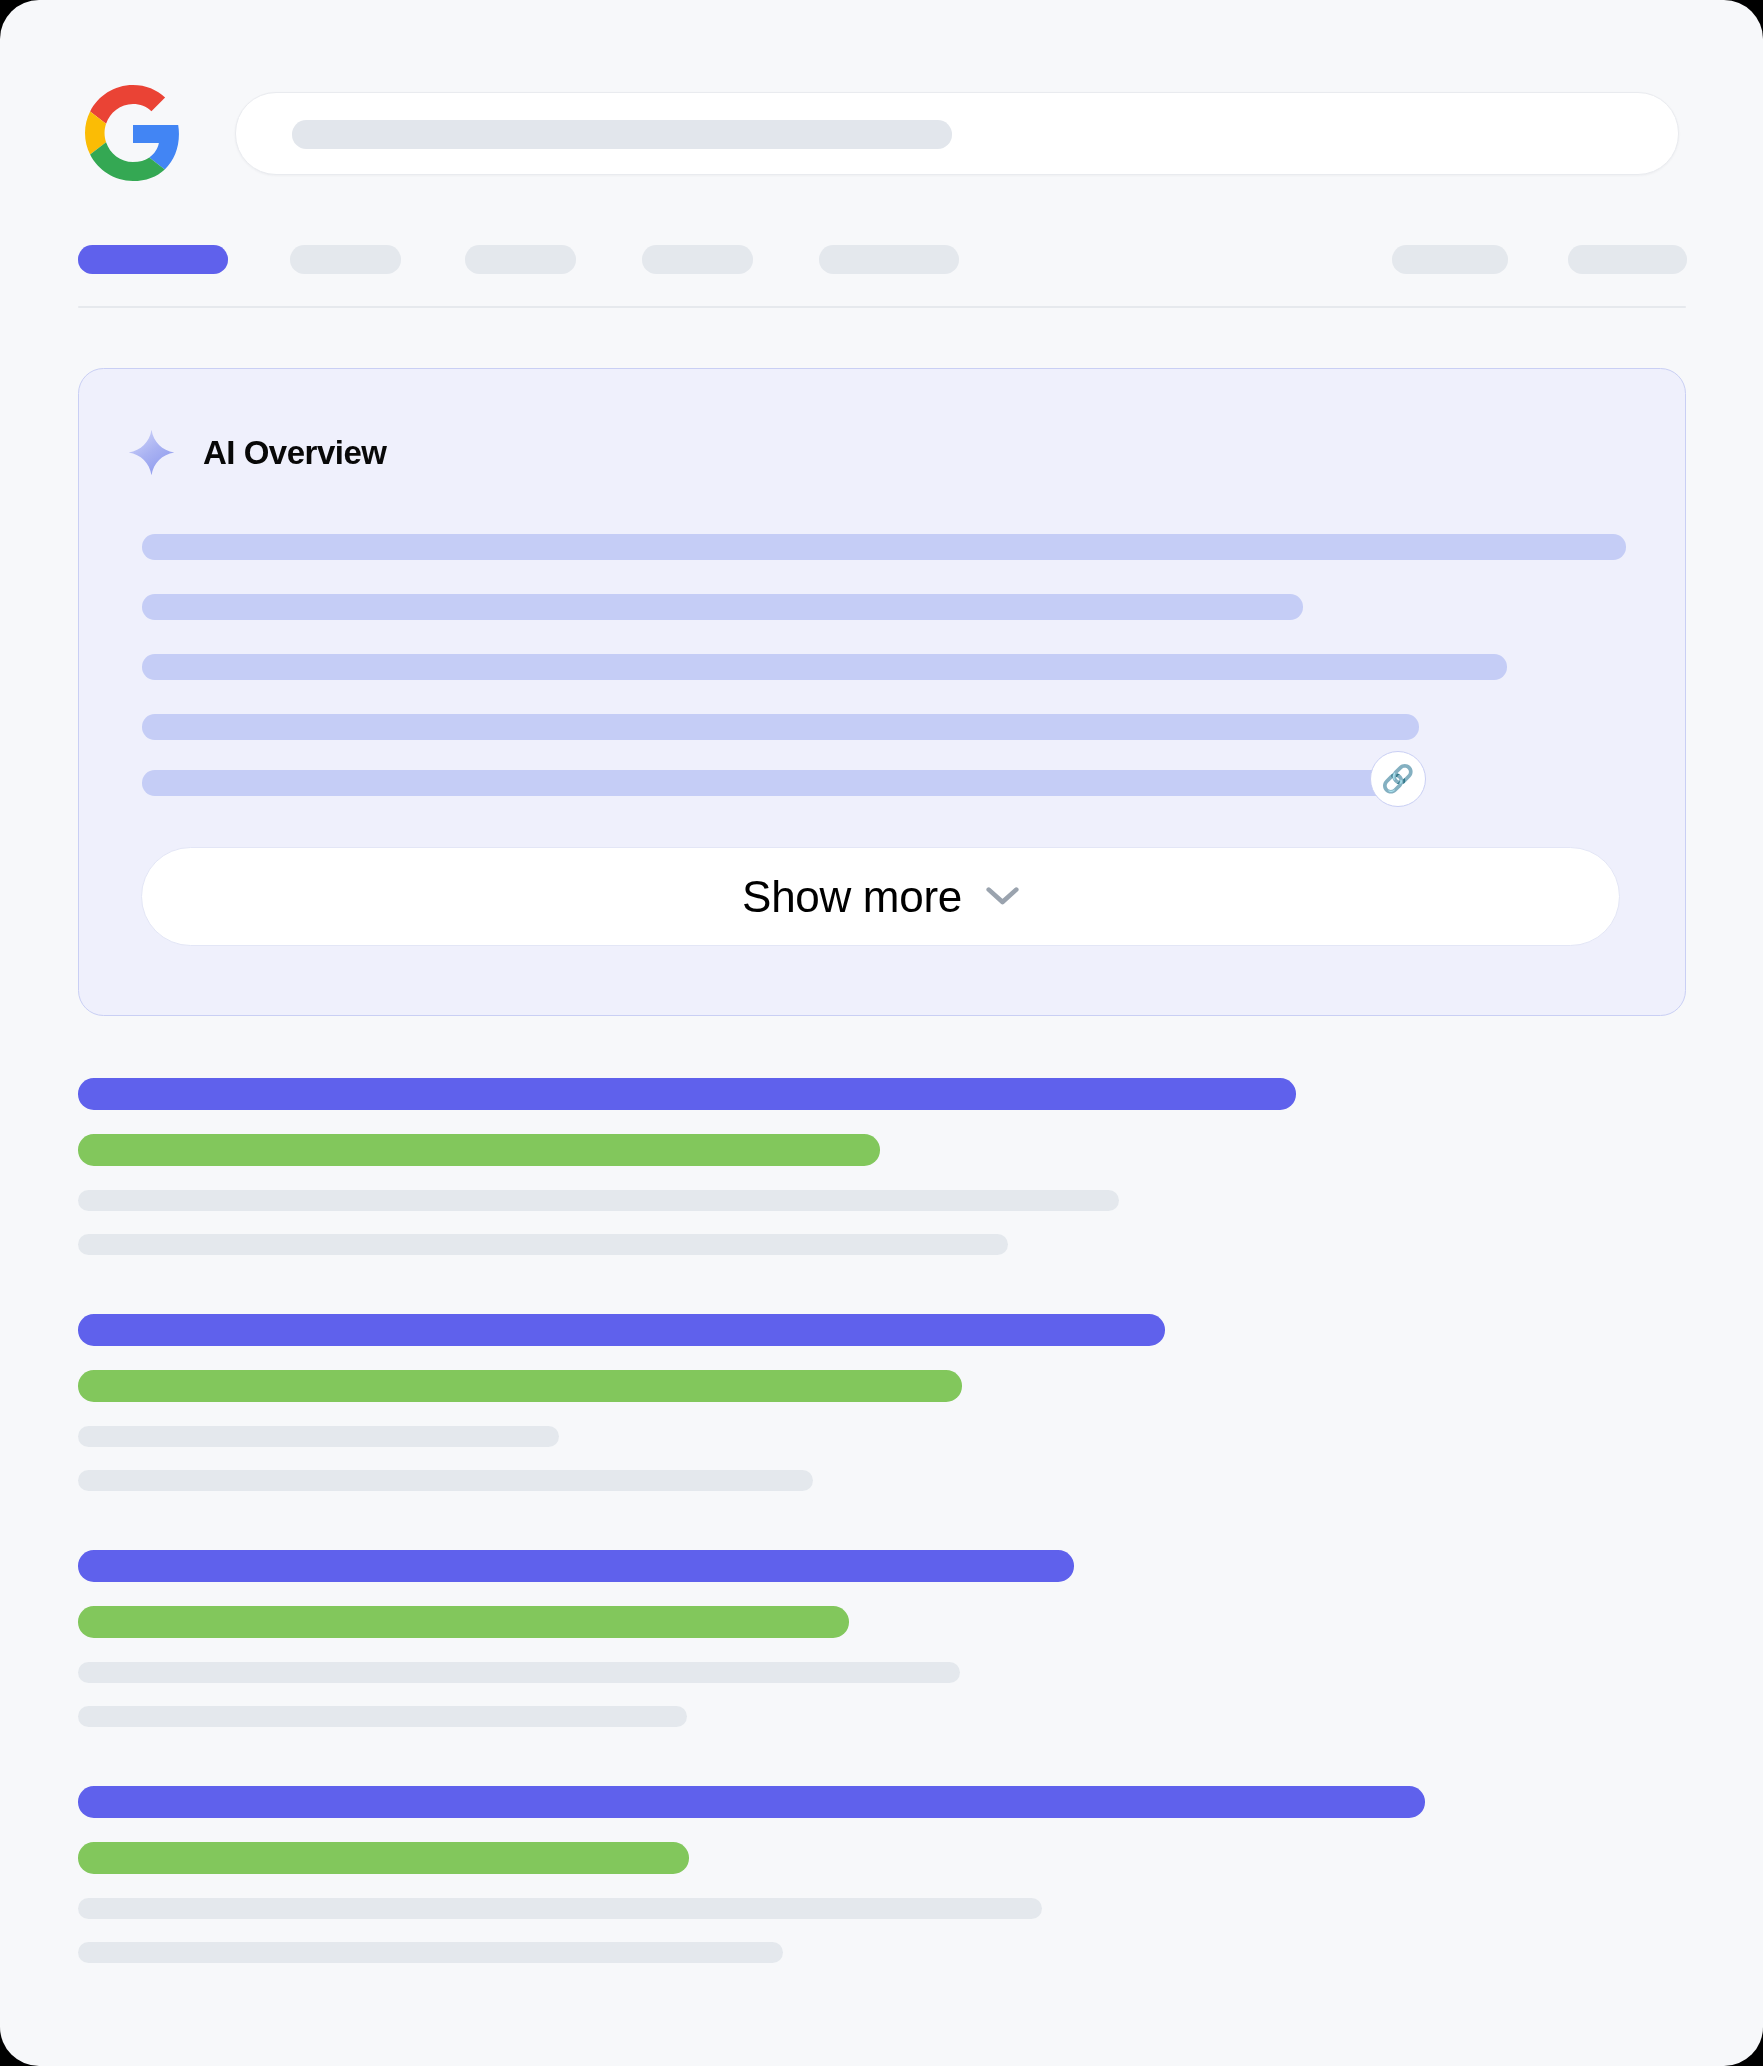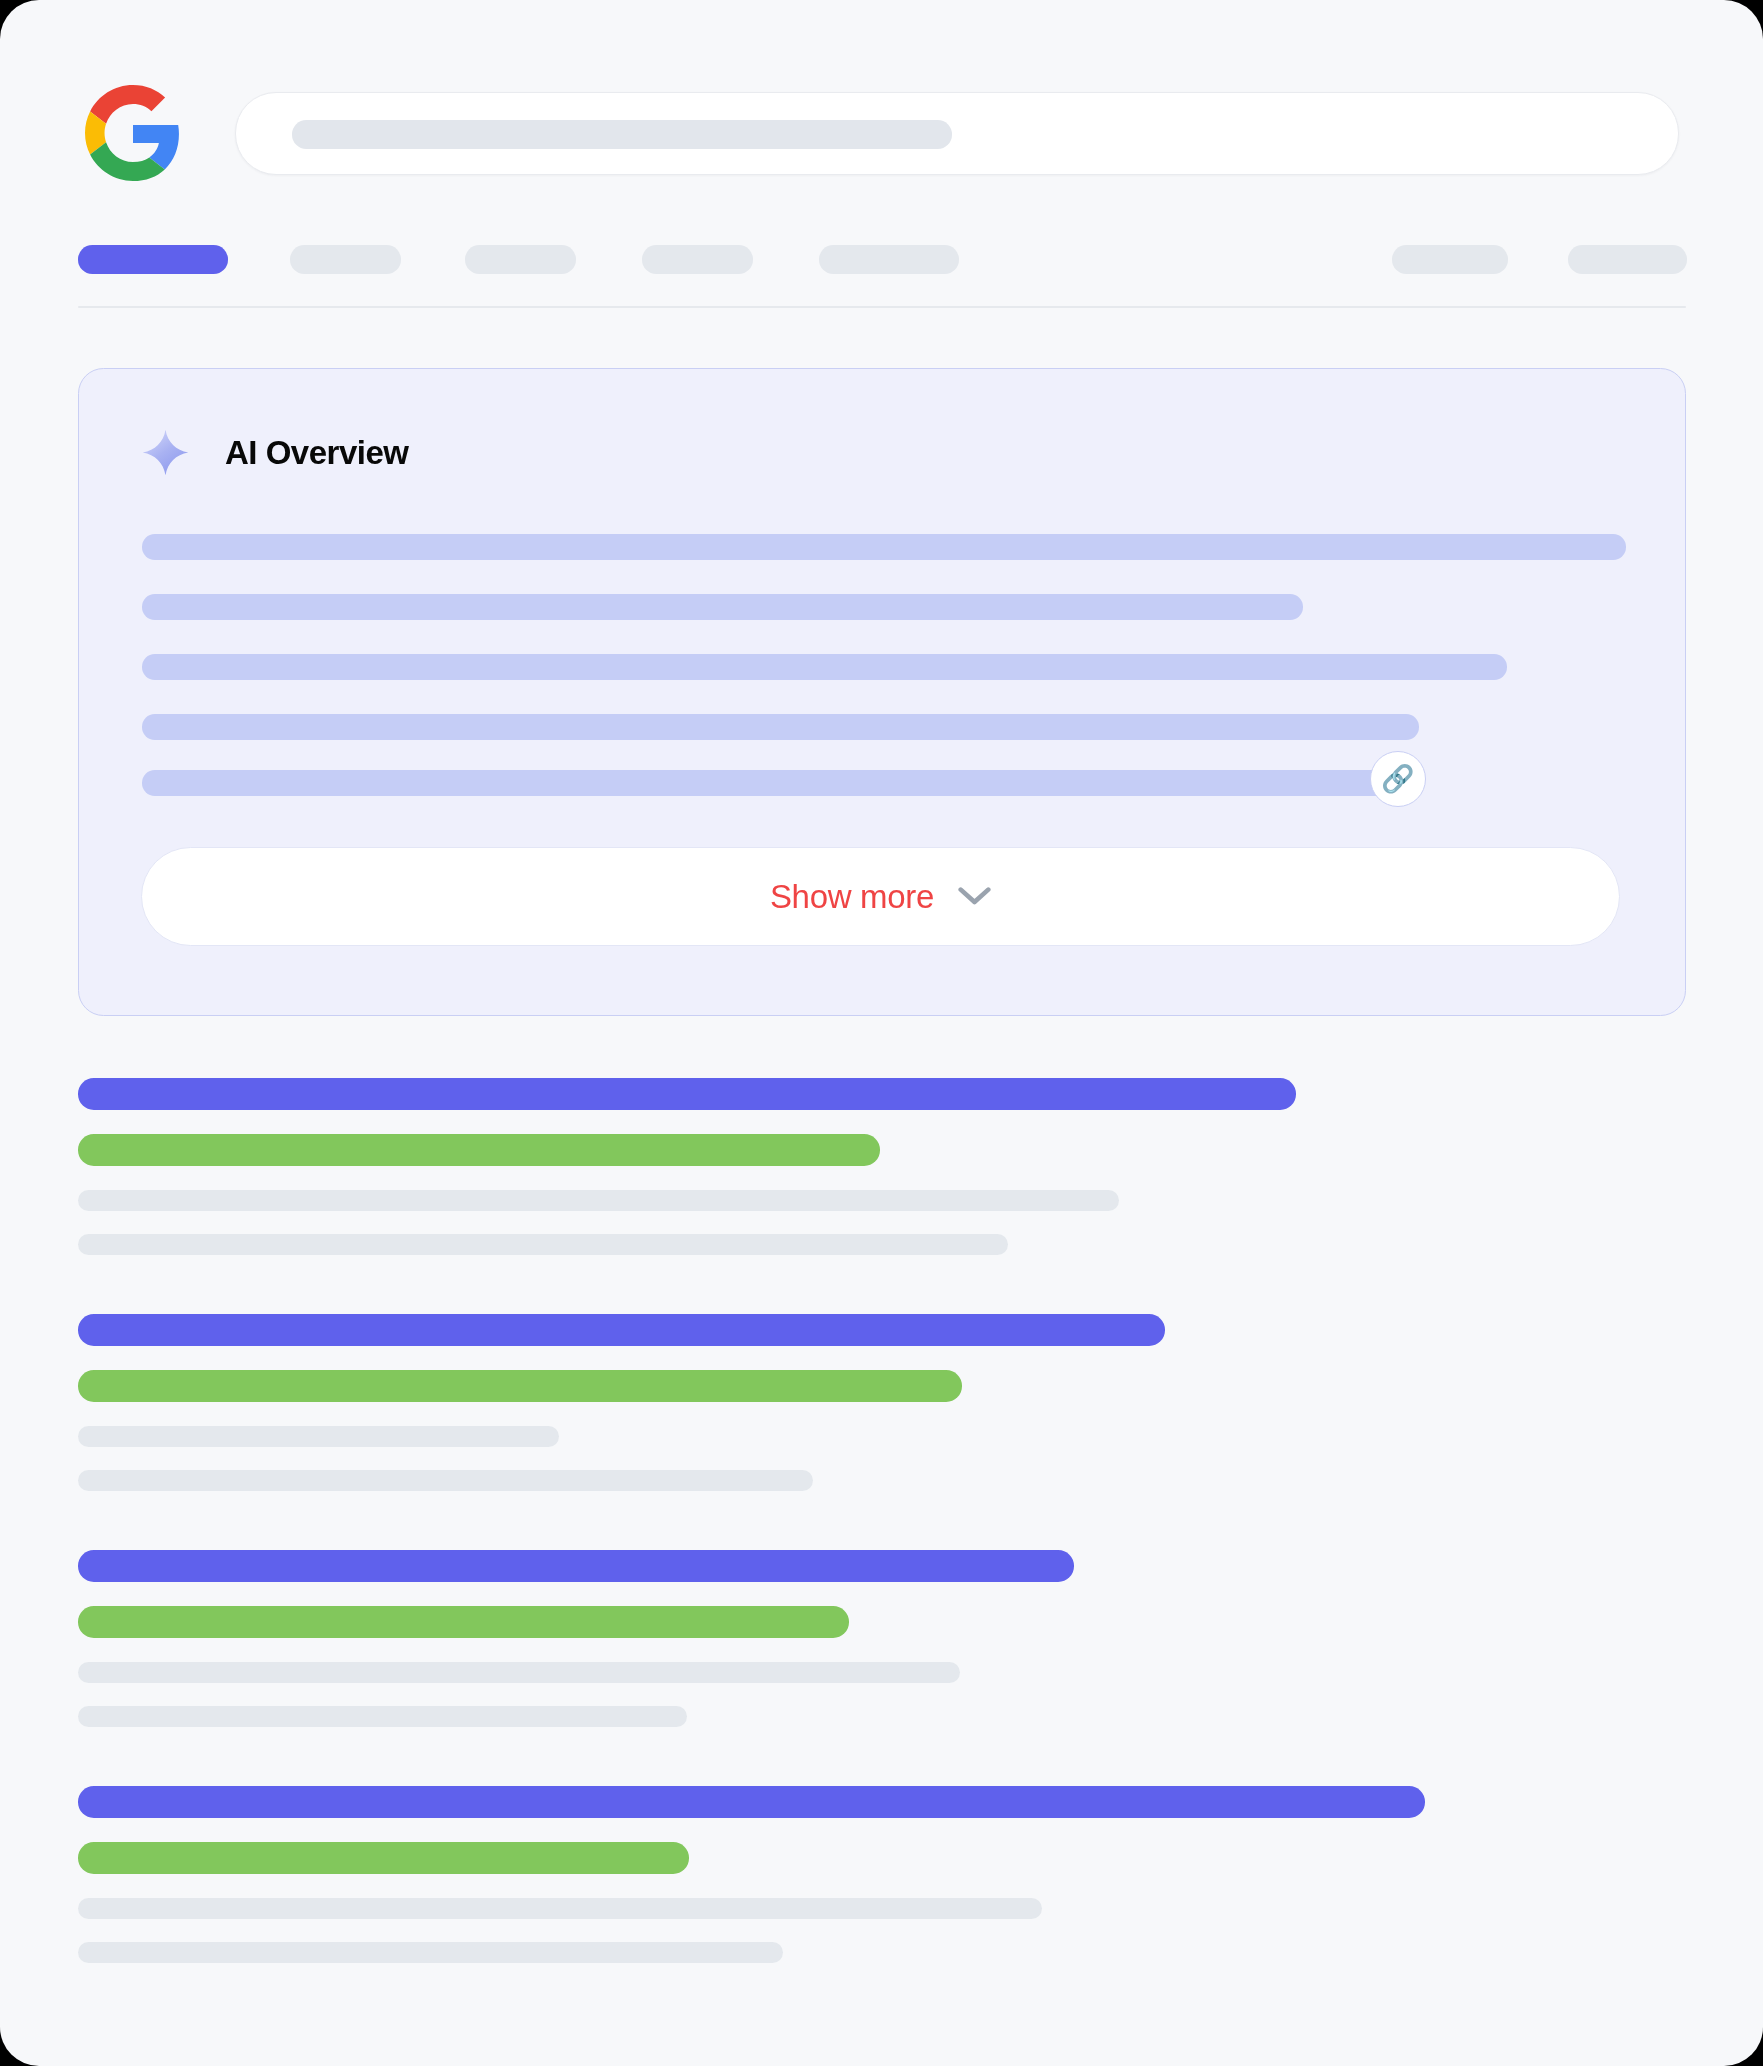--- a/index.html
+++ b/index.html
@@ -94,25 +94,25 @@
     top: 368px;
     width: 1608px;
     height: 648px;
     background: #EFF0FC;
     border: 1.5px solid #C9CFF4;
     border-radius: 25.5px;
   }
 
   #ai-overview-header {
     position: absolute;
-    left: 63px;
+    left: 49px;
     top: 60px;
     display: flex;
     align-items: center;
-    gap: 36px;
+    gap: 28px;
   }
 
   #sparkle-icon { width: 47px; height: 47px; display: block; }
 
   #ai-overview-title {
     font-size: 33px;
     font-weight: bold;
     color: #080808;
     letter-spacing: -0.5px;
     line-height: 1;
@@ -151,22 +151,22 @@
     border: 1.5px solid #E3E6F6;
     border-radius: 50px;
     display: flex;
     align-items: center;
     justify-content: center;
     gap: 24px;
     cursor: pointer;
   }
 
   #show-more-label {
-    font-size: 33px;
-    color: #ef4444;
+    font-size: 44px;
+    color: #000000;
     letter-spacing: -0.3px;
   }
 
   #chevron-down-icon { width: 33px; height: 21px; display: block; }
 
   
   #results { position: absolute; left: 0; top: 0; width: 100%; }
 
   .result-block { position: absolute; left: 78px; }
 

